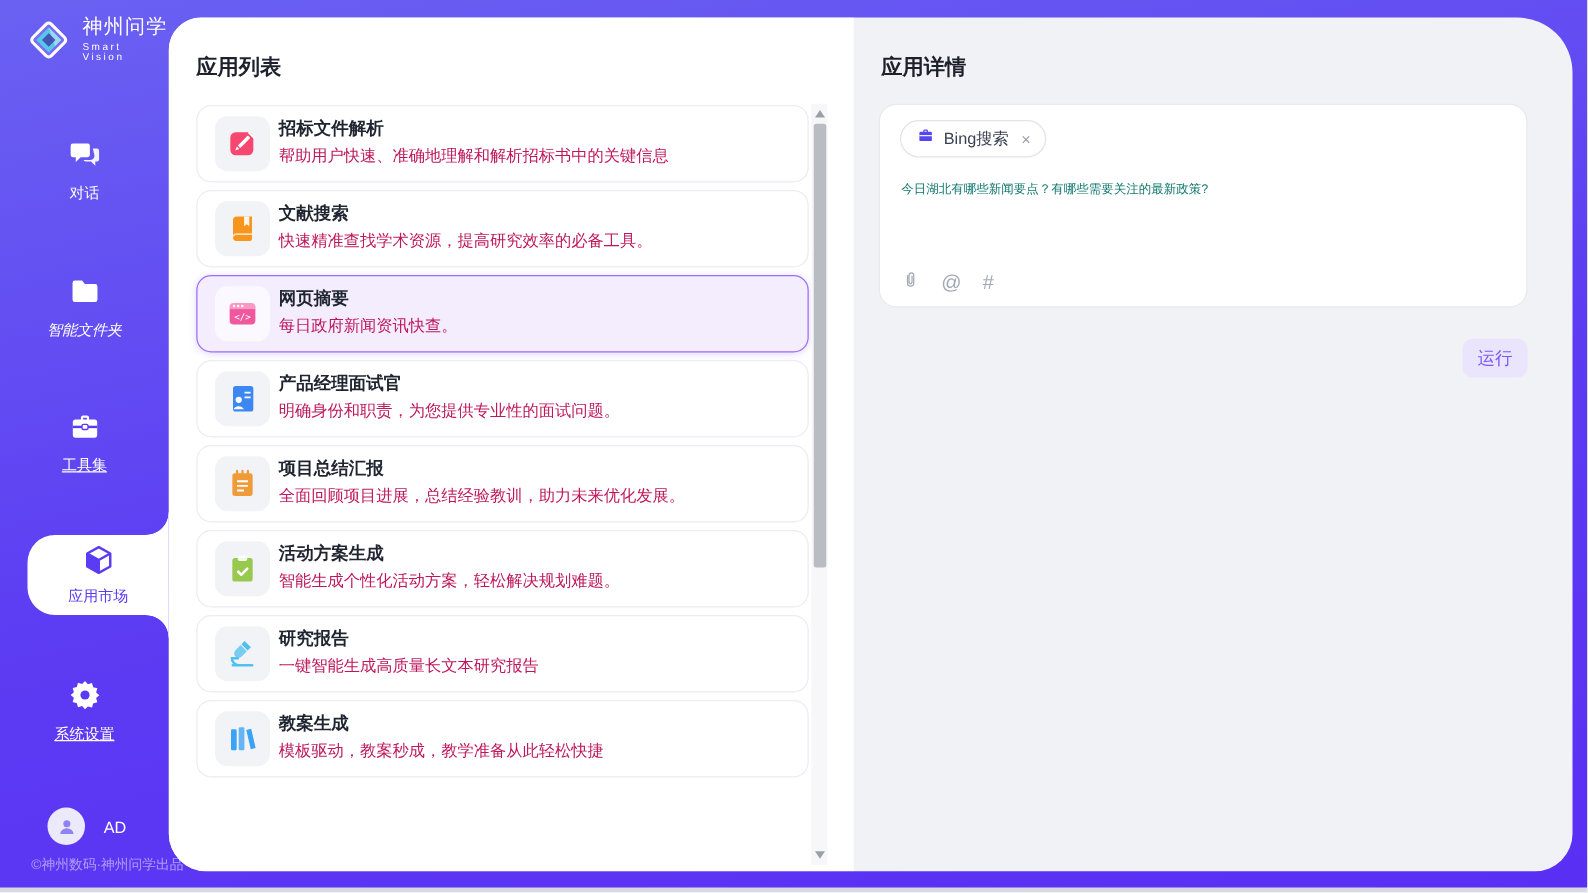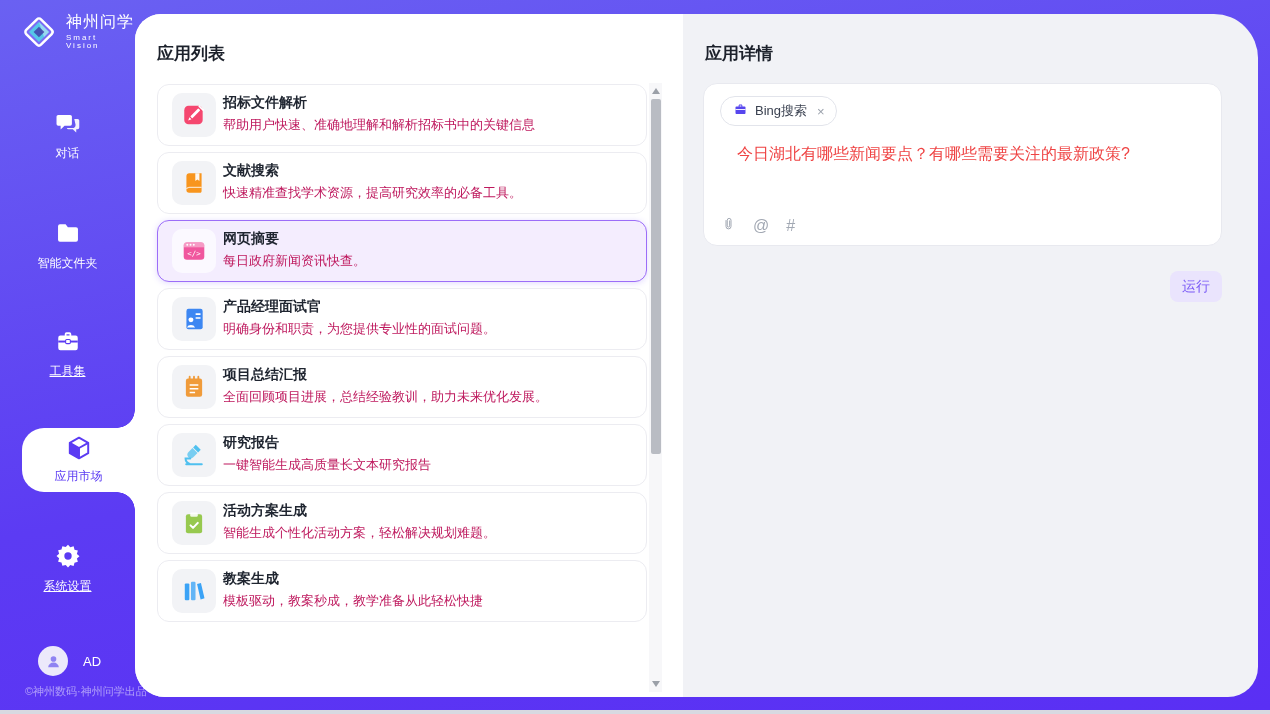--- a/index.html
+++ b/index.html
@@ -13,21 +13,21 @@
   .logo { position: absolute; left: 20px; top: 13px; display: flex; align-items: center; gap: 8px; }
   .logo svg { width: 38px; height: 38px; }
   .logo-text { color: #fff; line-height: 1; }
   .logo-title { font-size: 16px; font-weight: normal; letter-spacing: 1px; }
   .logo-sub { font-size: 8px; letter-spacing: 2px; margin-top: 4px; }
 
   .nav-item { position: absolute; left: 0; width: 135px; text-align: center; color: #fff; cursor: pointer; }
   .nav-item .nav-icon svg { width: 26px; height: 26px; }
   .nav-label { display: block; font-size: 12px; margin-top: 5px; }
   .nav-item.underline .nav-label { text-decoration: underline; }
-  .pos-0 { top: 110px; } .pos-1 { top: 220px; } .pos-2 { top: 328px; } .pos-4 { top: 543px; }
+  .pos-0 { top: 110px; } .pos-1 { top: 220px; font-style: italic; } .pos-2 { top: 328px; } .pos-4 { top: 543px; }
   .nav-item.active { left: 22px; width: 113px; top: 428px; height: 64px; background: #fff;
                      border-radius: 22px 0 0 22px; color: #5b3bf3; padding-top: 7px; }
   .nav-item.active::before { content: ""; position: absolute; right: 0; top: -18px; width: 18px; height: 18px;
     background: radial-gradient(circle at 0 0, rgba(0,0,0,0) 17.5px, #fff 18px); }
   .nav-item.active::after { content: ""; position: absolute; right: 0; bottom: -18px; width: 18px; height: 18px;
     background: radial-gradient(circle at 0 100%, rgba(0,0,0,0) 17.5px, #fff 18px); }
   .nav-item.active .nav-label { margin-top: 3px; }
 
   .user { position: absolute; left: 38px; top: 646px; display: flex; align-items: center; gap: 15px; color: #fff; font-size: 13px; }
   .avatar { width: 30px; height: 30px; border-radius: 50%; background: #ece9fb; display: flex; align-items: center; justify-content: center; }
@@ -59,21 +59,21 @@
   .scroll-thumb { position: absolute; left: 1.5px; top: 16px; width: 10px; height: 355px; background: #b9bcc3; border-radius: 2px; }
 
   
   .input-card { position: absolute; left: 568px; top: 69px; width: 519px; height: 163px;
                 background: #fff; border: 1px solid #e8e9ef; border-radius: 14px; }
   .chip { position: absolute; left: 16px; top: 12px; height: 30px; border: 1px solid #e2e4eb; border-radius: 16px;
           display: inline-flex; align-items: center; gap: 7px; padding: 0 11px 0 12px; background: #fff; cursor: default; }
   .chip svg { width: 15px; height: 15px; }
   .chip-label { font-size: 13px; color: #3a4150; }
   .chip-close { font-size: 13px; color: #9aa0ab; margin-left: 3px; cursor: pointer; }
-  .query { position: absolute; left: 17px; top: 60px; font-size: 16px; color: #ef4444; margin-left: 16px; }
+  .query { position: absolute; left: 17px; top: 60px; font-size: 10px; color: #0f766e; }
   .attach { position: absolute; left: 17px; top: 131px; display: flex; gap: 17px; align-items: center; color: #a2a8b3; font-size: 16px; }
   .attach svg { width: 15px; height: 18px; }
   .attach .glyph { cursor: pointer; }
   .run-btn { position: absolute; left: 1035px; top: 257px; width: 52px; height: 31px; background: #eae4fd;
              color: #7b5bf6; font-size: 14px; border: none; border-radius: 8px; cursor: pointer;
              font-family: "Liberation Sans", "DejaVu Sans", sans-serif; }
 </style>
 </head>
 <body>
 
@@ -194,38 +194,38 @@
                   <path d="M8 2.5v3.2M12 2.5v3.2M16 2.5v3.2" stroke="#f09b3a" stroke-width="1.7" stroke-linecap="round"></path>
                   <path d="M8 10.2h8M8 13.6h8M8 17h5" stroke="#fff" stroke-width="1.4"></path>
                 </svg>
               </span>
               <span class="card-title">项目总结汇报</span>
               <span class="card-desc">全面回顾项目进展，总结经验教训，助力未来优化发展。</span>
             </div>
             <div class="card">
               <span class="tile">
                 <svg viewBox="0 0 24 24">
+                  <rect x="4.5" y="4" width="15" height="17.5" rx="2" fill="#97c94f"></rect>
+                  <rect x="8.5" y="2.2" width="7" height="4" rx="1.2" fill="#fff" opacity=".88"></rect>
+                  <path d="M8.8 14.2l2.3 2.3 4.4-4.6" stroke="#fff" stroke-width="1.9" fill="none" stroke-linecap="round" stroke-linejoin="round"></path>
+                </svg>
+              </span>
+              <span class="card-title">活动方案生成</span>
+              <span class="card-desc">智能生成个性化活动方案，轻松解决规划难题。</span>
+            </div>
+            <div class="card">
+              <span class="tile">
+                <svg viewBox="0 0 24 24">
                   <path d="M13.6 2.6l4.6 4.6-2.4 2.4-4.6-4.6z" fill="#4fc0ef"></path>
                   <path d="M10.6 5.6l4.6 4.6-3.4 3.4a3.3 3.3 0 11-4.6-4.6z" fill="#4fc0ef" opacity=".75"></path>
                   <path d="M4.8 20.5h14.4M8.4 20.5c-2.6-1-4.2-3-4.2-5.2h4.4" stroke="#4fc0ef" stroke-width="1.8" fill="none" stroke-linecap="round"></path>
                 </svg>
               </span>
               <span class="card-title">研究报告</span>
               <span class="card-desc">一键智能生成高质量长文本研究报告</span>
-            </div>
-            <div class="card">
-              <span class="tile">
-                <svg viewBox="0 0 24 24">
-                  <rect x="4.5" y="4" width="15" height="17.5" rx="2" fill="#97c94f"></rect>
-                  <rect x="8.5" y="2.2" width="7" height="4" rx="1.2" fill="#fff" opacity=".88"></rect>
-                  <path d="M8.8 14.2l2.3 2.3 4.4-4.6" stroke="#fff" stroke-width="1.9" fill="none" stroke-linecap="round" stroke-linejoin="round"></path>
-                </svg>
-              </span>
-              <span class="card-title">活动方案生成</span>
-              <span class="card-desc">智能生成个性化活动方案，轻松解决规划难题。</span>
             </div>
             <div class="card">
               <span class="tile">
                 <svg viewBox="0 0 24 24">
                   <rect x="3.5" y="5" width="4.2" height="15.5" rx="1" fill="#3ba3f6"></rect>
                   <rect x="9.2" y="3.5" width="4.2" height="17" rx="1" fill="#3ba3f6" opacity=".78"></rect>
                   <path d="M14.8 5.6l3.6-1 3.3 14.2-3.6 1z" fill="#3ba3f6"></path>
                 </svg>
               </span>
               <span class="card-title">教案生成</span>

